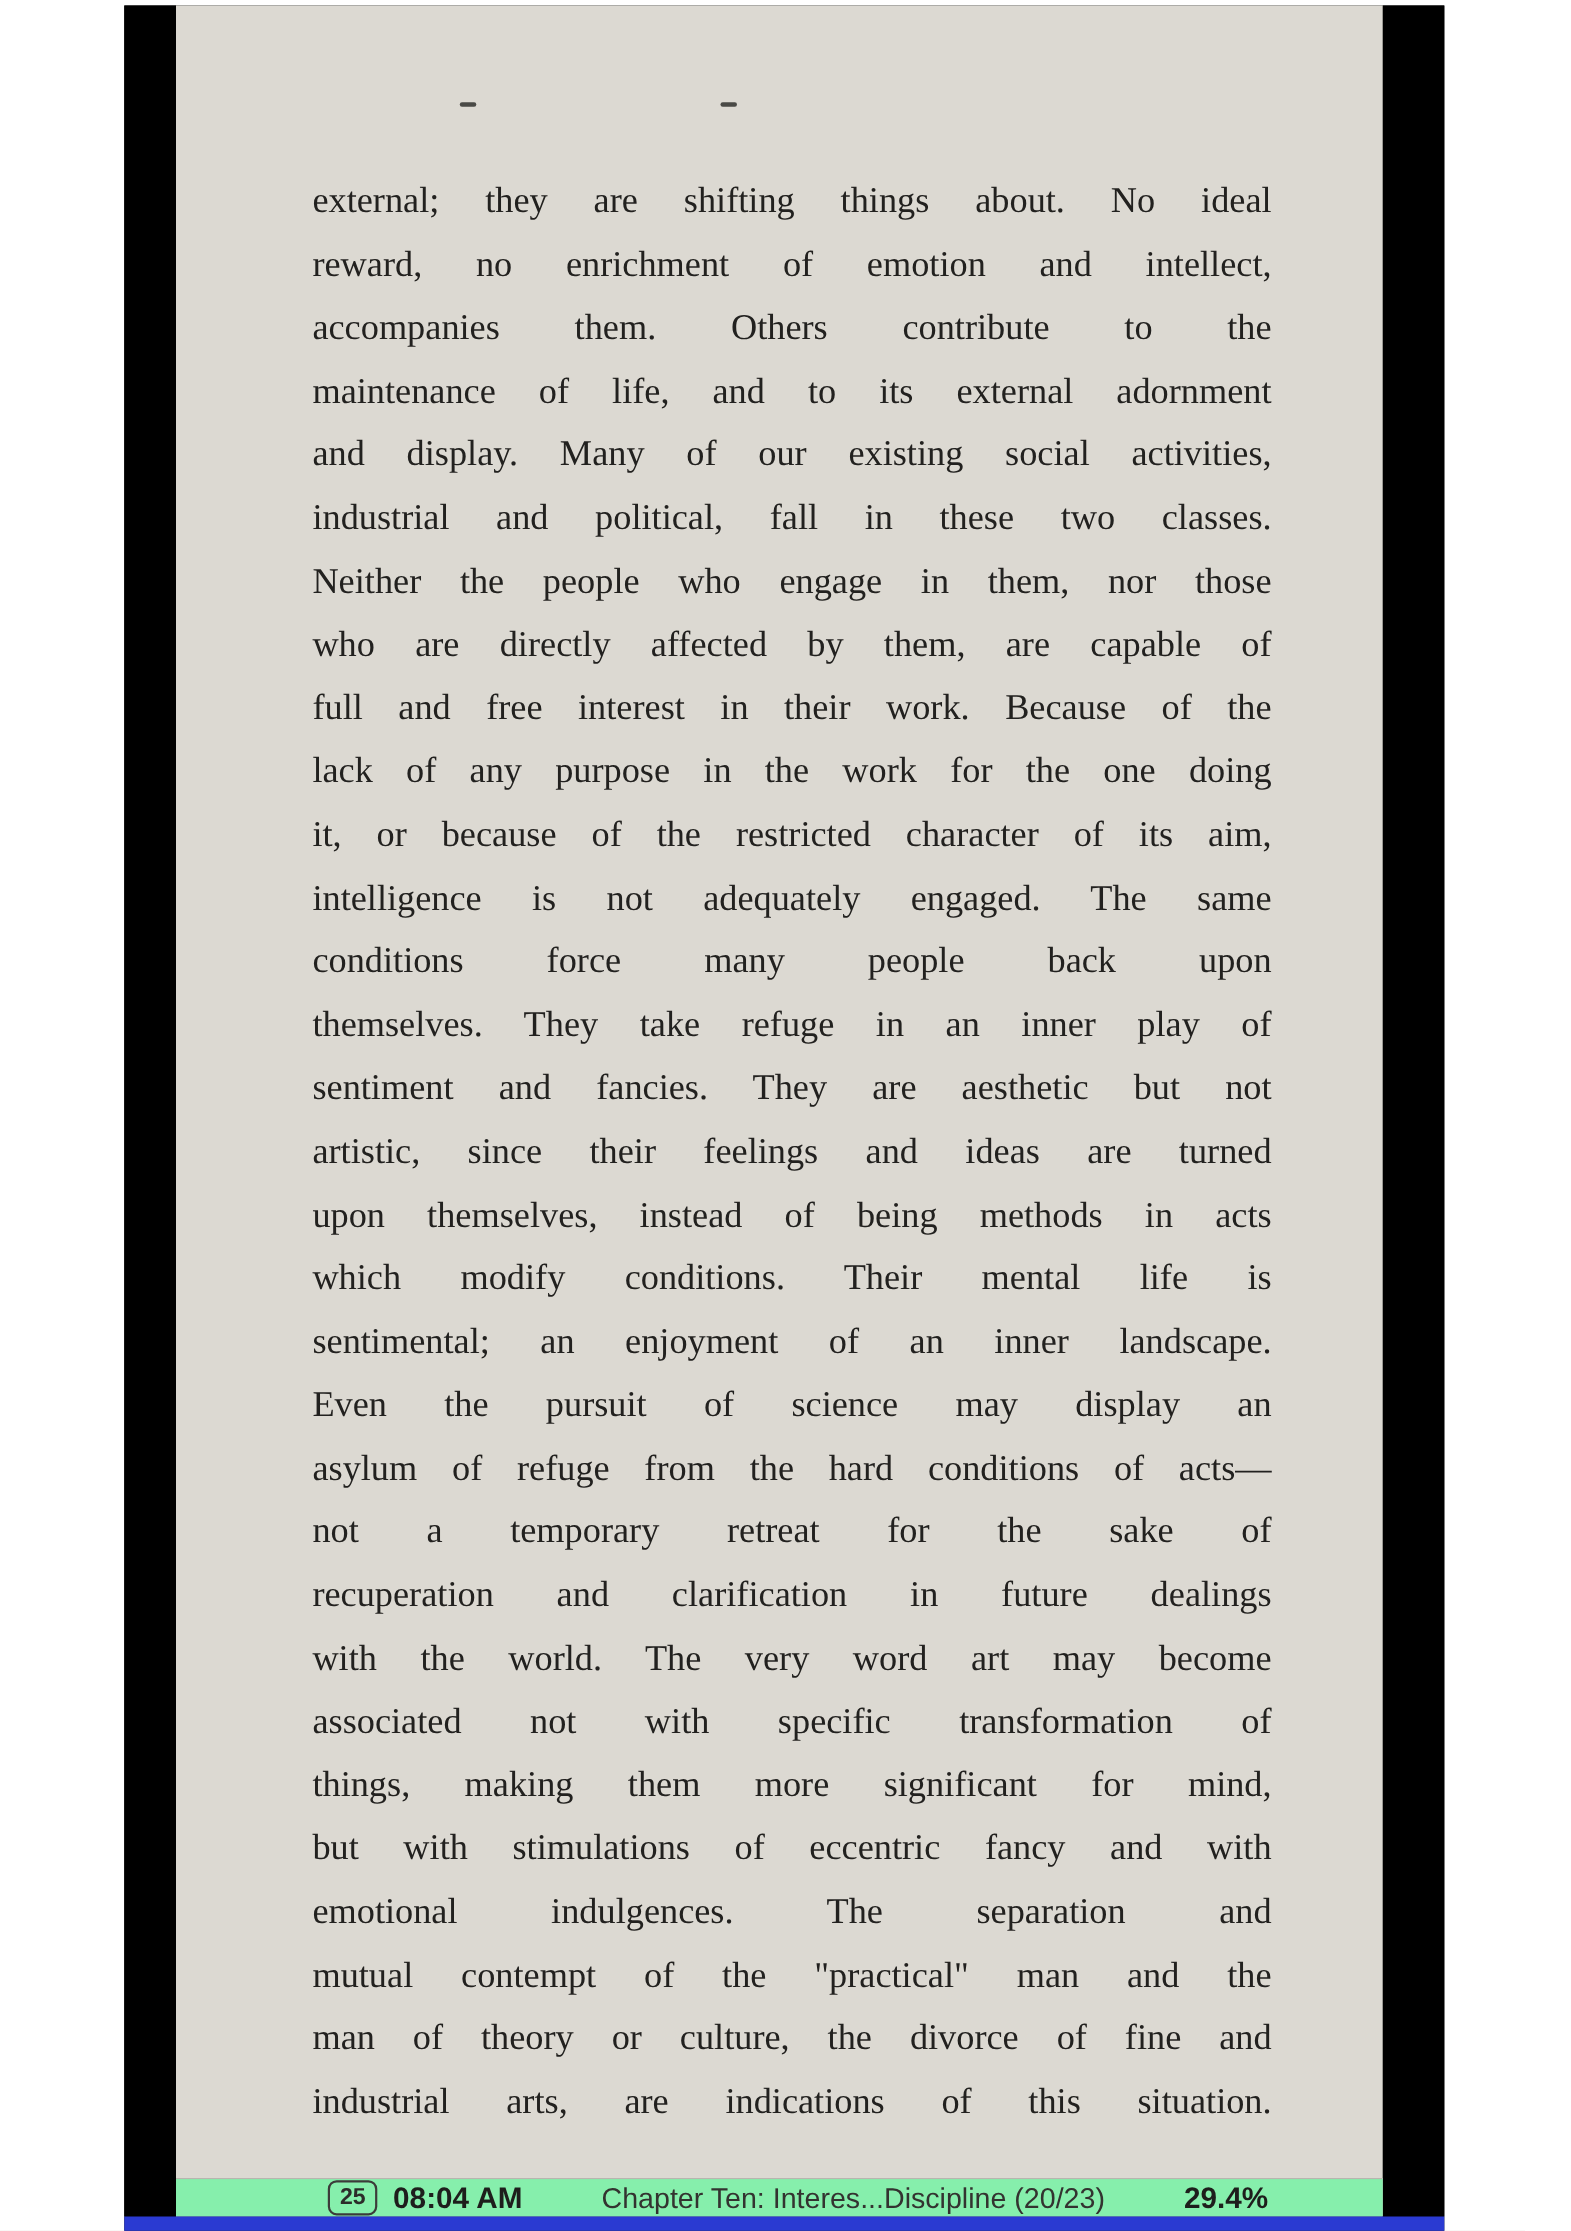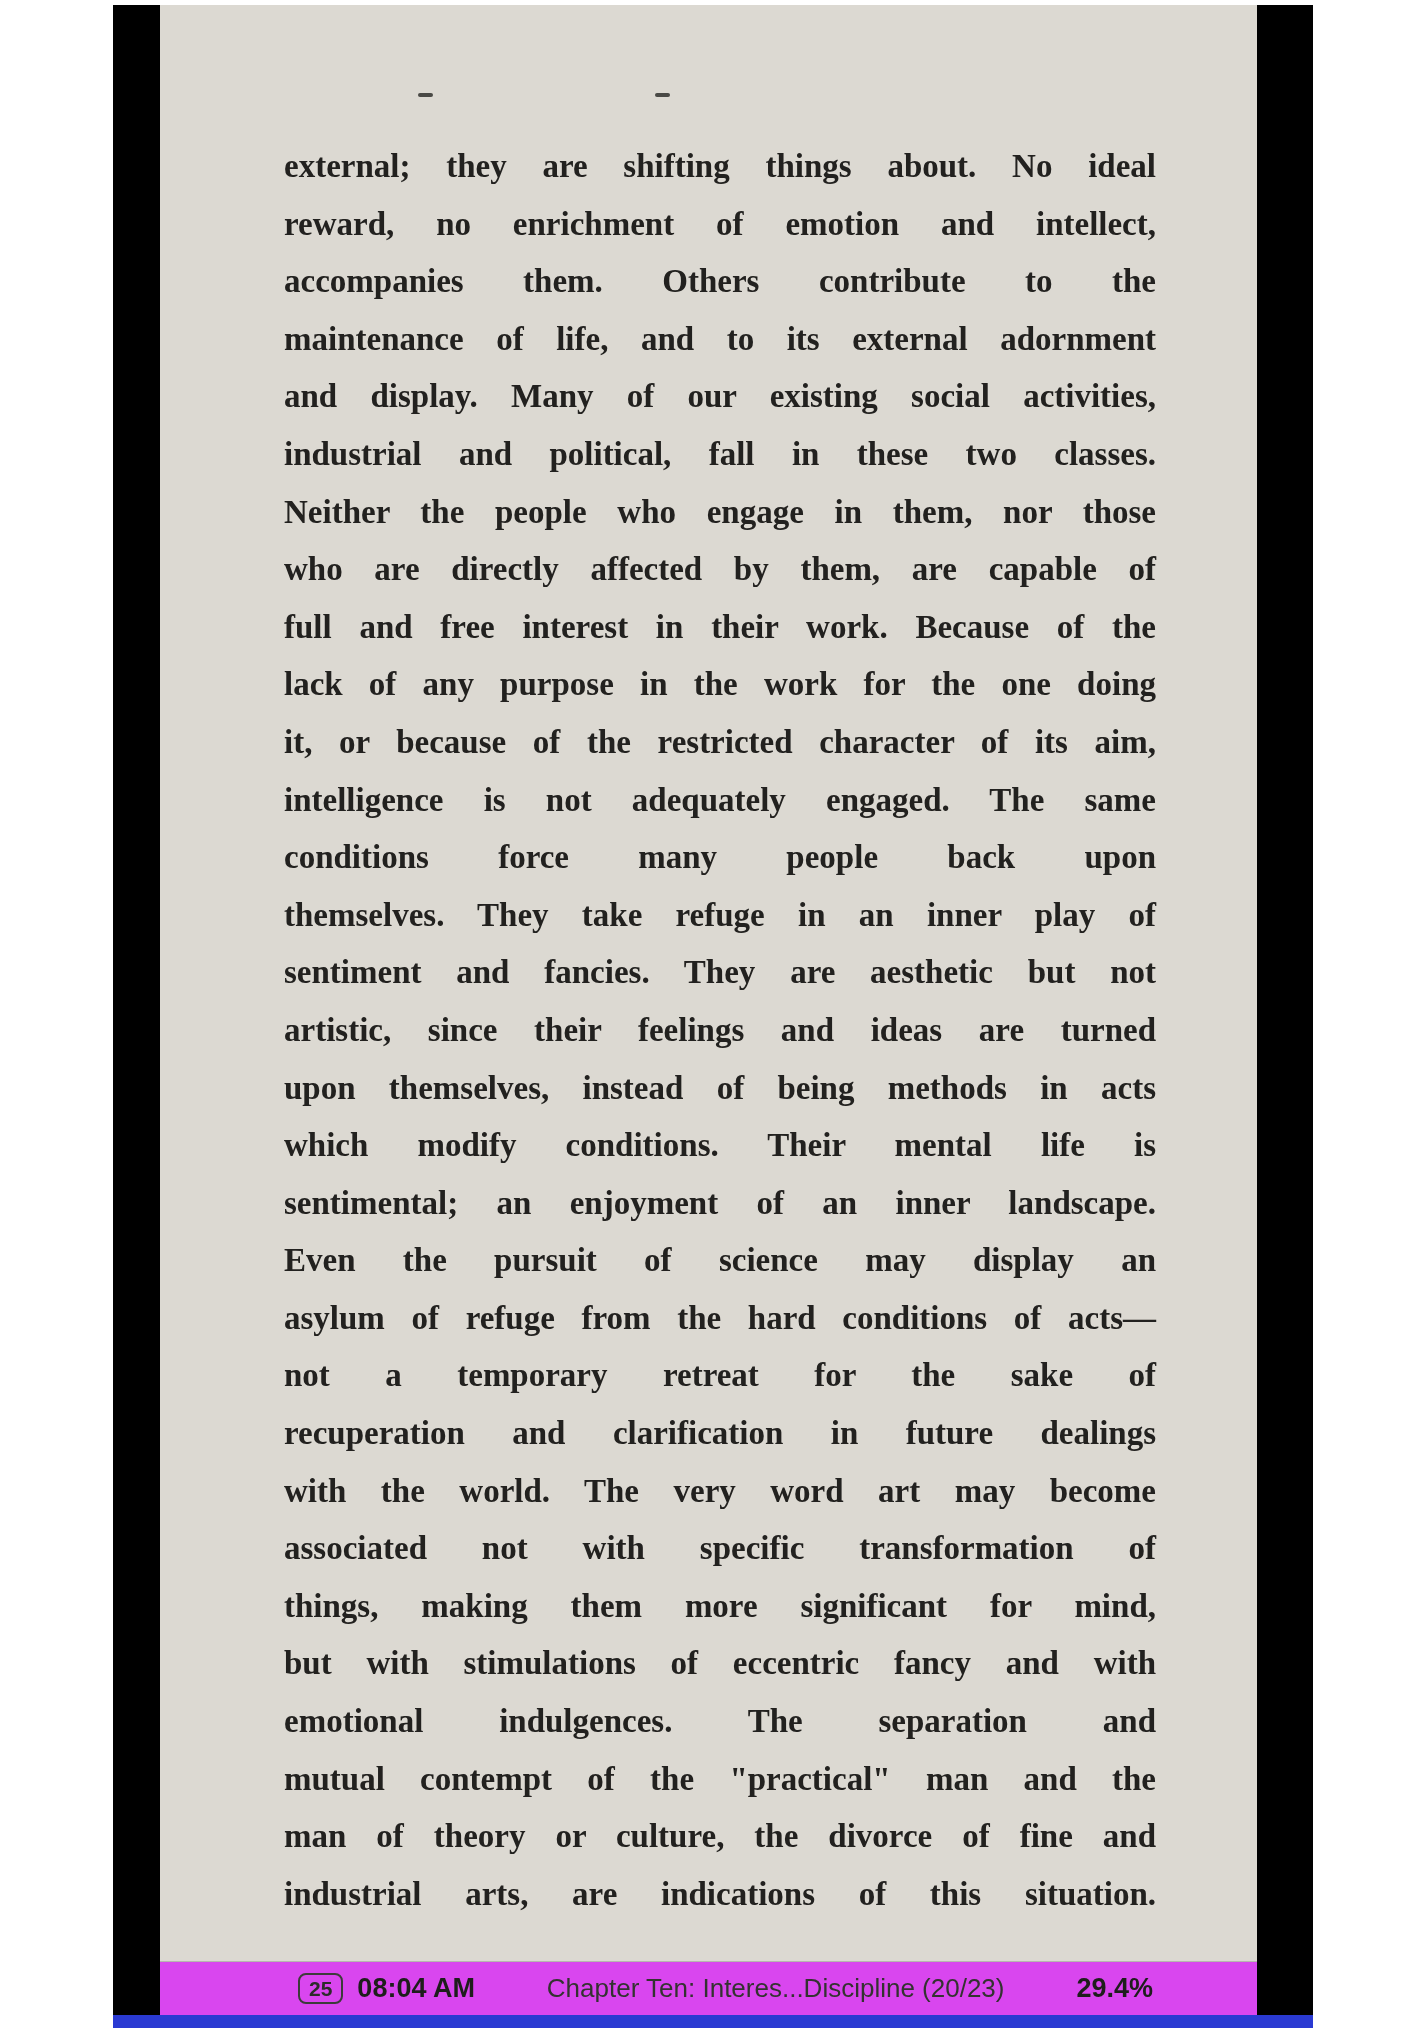--- a/index.html
+++ b/index.html
@@ -33,38 +33,37 @@
     position: absolute;
     width: 15px; height: 4px;
     background: #4a4a46;
     border-radius: 2px;
     top: 88px;
   }
   .artifact-1 { left: 258px; }
   .artifact-2 { left: 495px; }
   .text-block {
     position: absolute;
-    left: 124px; top: 133px;
+    left: 124px; top: 150px;
     width: 872px;
     color: #22211f;
     font-size: 33px;
-    font-weight: bold;
   }
   .line {
     height: 57.6px;
     line-height: 57.6px;
     text-align: justify;
     text-align-last: justify;
     white-space: normal;
   }
   .status-bar {
     position: absolute;
     left: 0; bottom: 0;
-    width: 100%; height: 54px;
-    background: #d946ef;
+    width: 100%; height: 35px;
+    background: #86efac;
     border-top: 1px solid #b8b6af;
     display: flex;
     align-items: center;
     justify-content: space-between;
     padding: 0 104px 0 138px;
     font-family: "Liberation Sans", sans-serif;
   }
   .sb-left { display: flex; align-items: center; gap: 14px; }
   .battery-pill {
     border: 2px solid #3c3c3a;

